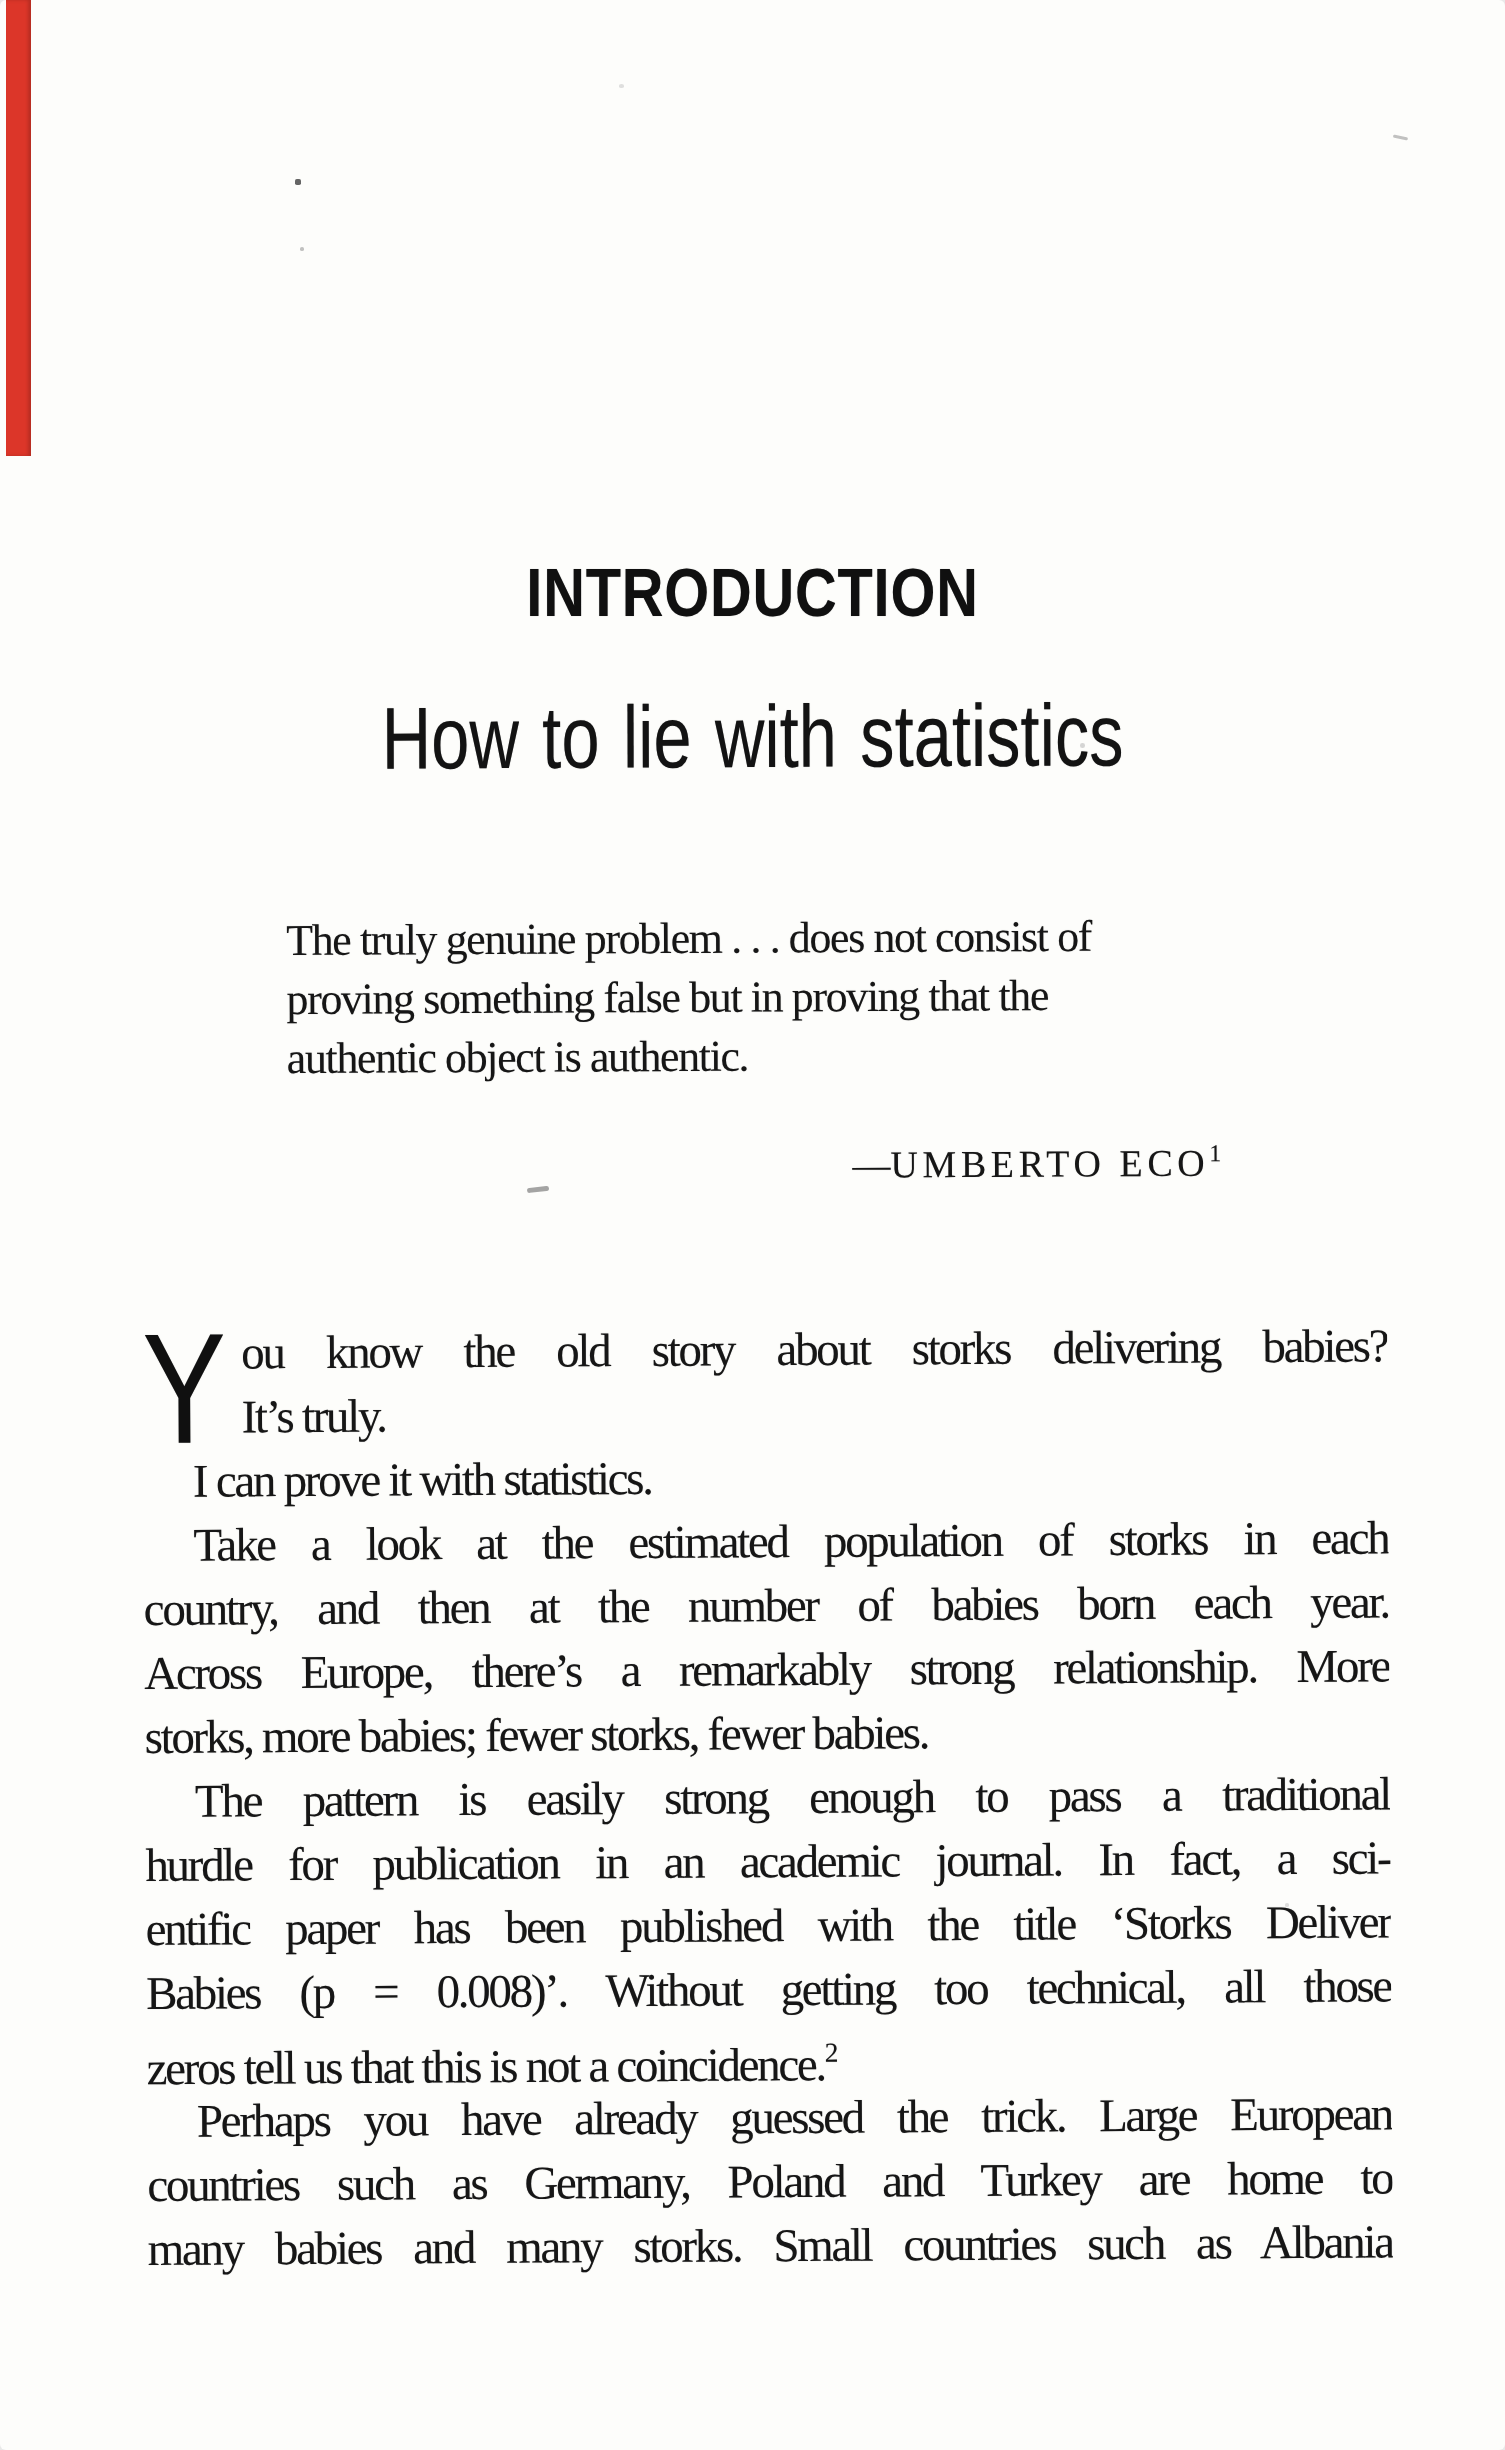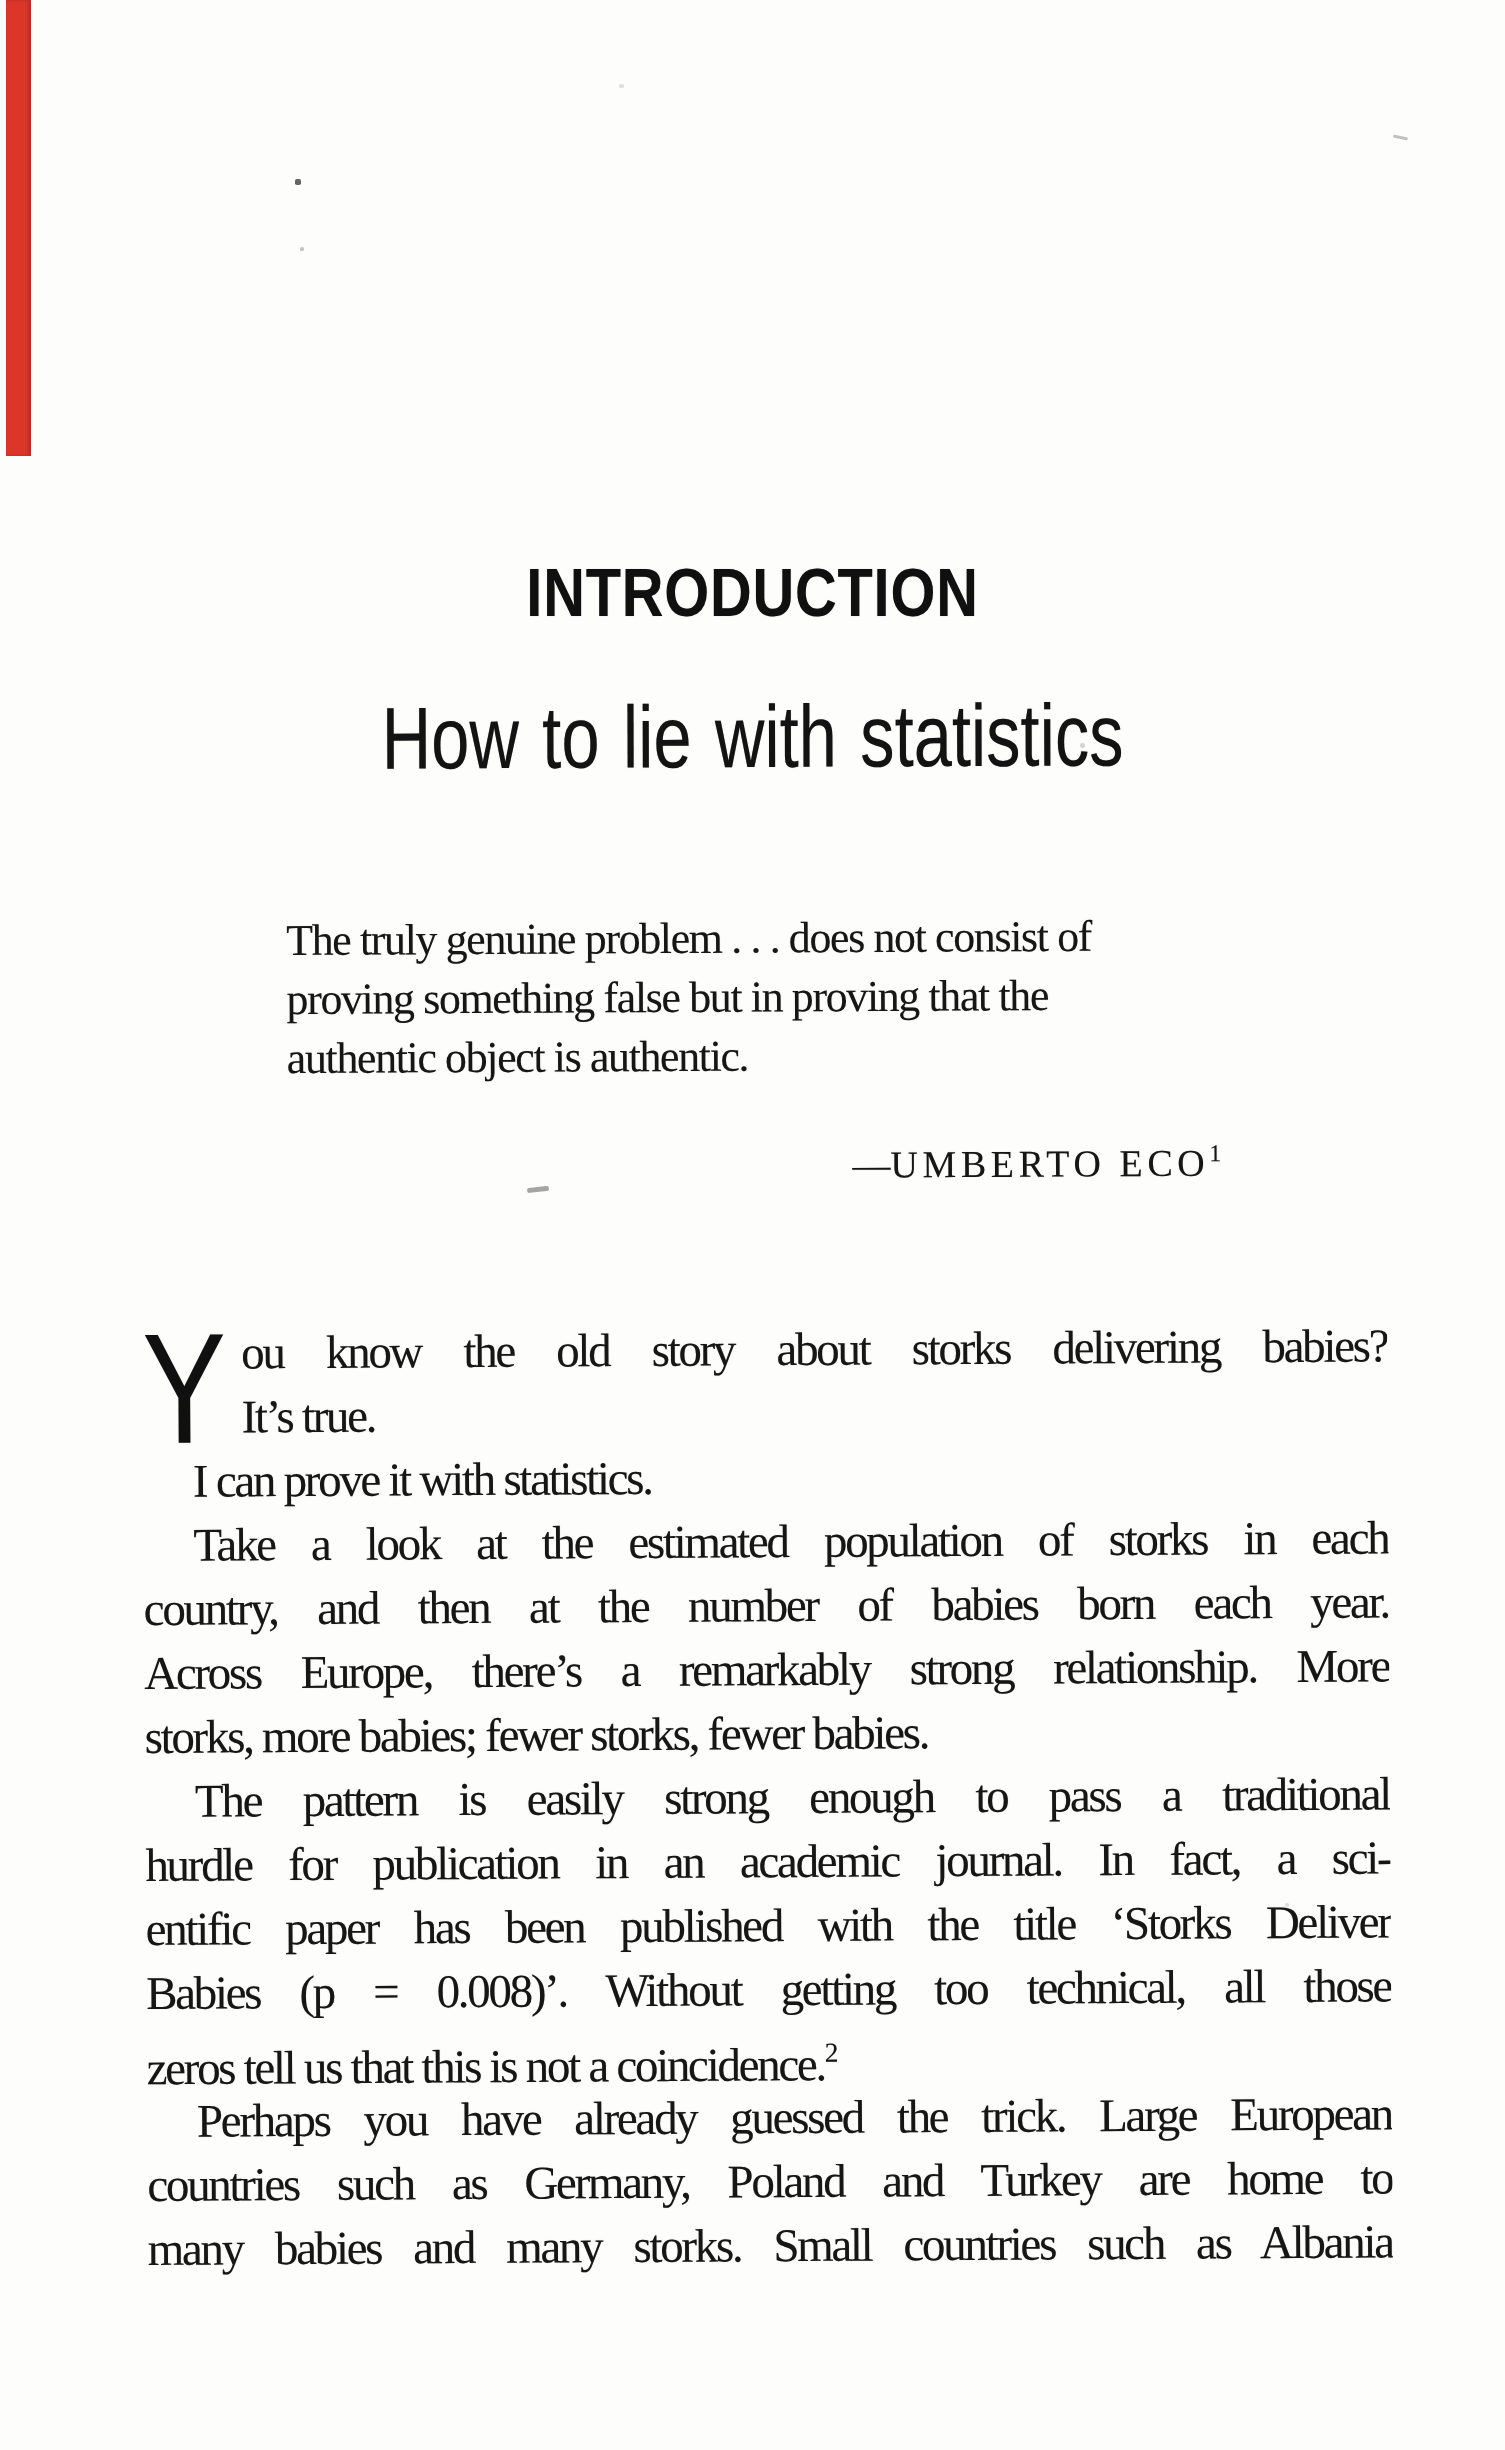--- a/index.html
+++ b/index.html
@@ -4,20 +4,21 @@
 <style>
   html, body { margin: 0; padding: 0; background: #e9e9e9; }
   .sheet {
     position: relative;
     width: 1505px;
     height: 2450px;
     background: var(--paper, #fdfdfb);
     overflow: hidden;
     font-family: "Liberation Serif", "DejaVu Serif", serif;
     color: var(--ink, #161616);
+    border-radius: 6px;
   }
   
   .ribbon {
     position: absolute;
     left: 5.5px; top: 0;
     width: 25px; height: 456px;
     background: var(--ribbon, #dc3629);
     box-shadow: inset -2.7px 0 3.7px rgba(0,0,0,0.18);
   }
   
@@ -147,21 +148,21 @@
     <div class="eline">authentic object is authentic.</div>
     <div class="attr"><span class="attr-dash">—</span><span class="attr-name">UMBERTO ECO</span><span class="sup">1</span></div>
   </div>
 
   <div class="bodytext">
     <div class="dropcap">
       <span class="glyph">Y</span>
     </div>
 
   <div class="bline just"><span>ou know the old story about storks delivering babies?</span></div>
-      <div class="bline"><span>It’s true.</span></div>
+      <div class="bline"><span>It’s truly.</span></div>
       <div class="bline ind"><span>I can prove it with statistics.</span></div>
       <div class="bline just ind"><span>Take a look at the estimated population of storks in each</span></div>
       <div class="bline just"><span>country, and then at the number of babies born each year.</span></div>
       <div class="bline just"><span>Across Europe, there’s a remarkably strong relationship. More</span></div>
       <div class="bline"><span>storks, more babies; fewer storks, fewer babies.</span></div>
       <div class="bline just ind"><span>The pattern is easily strong enough to pass a traditional</span></div>
       <div class="bline just"><span>hurdle for publication in an academic journal. In fact, a sci-</span></div>
       <div class="bline just"><span>entific paper has been published with the title ‘Storks Deliver</span></div>
       <div class="bline just"><span>Babies (p = 0.008)’. Without getting too technical, all those</span></div>
       <div class="bline"><span>zeros tell us that this is not a coincidence.</span><span class="sup">2</span></div>

